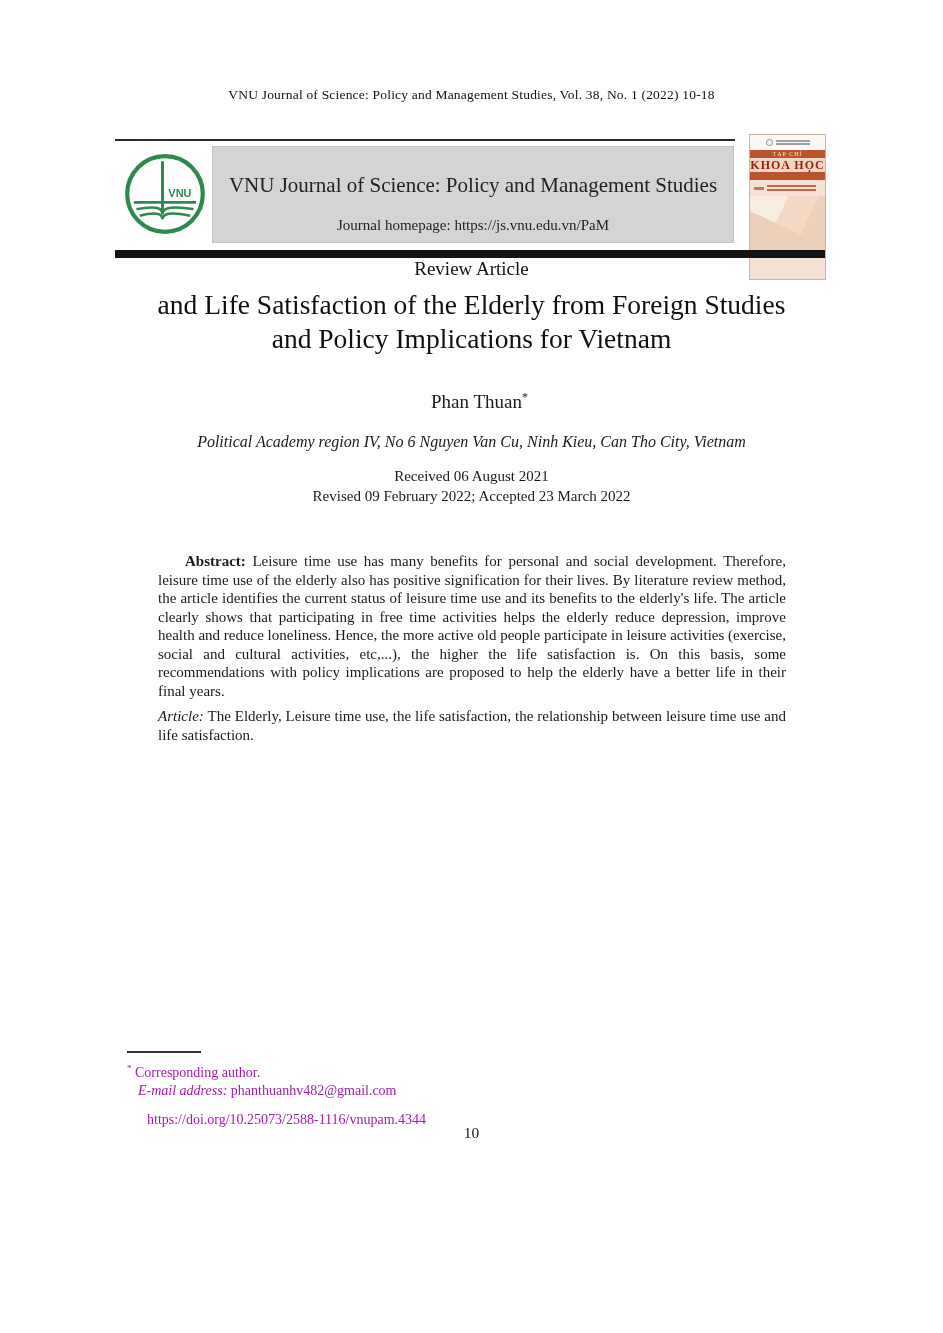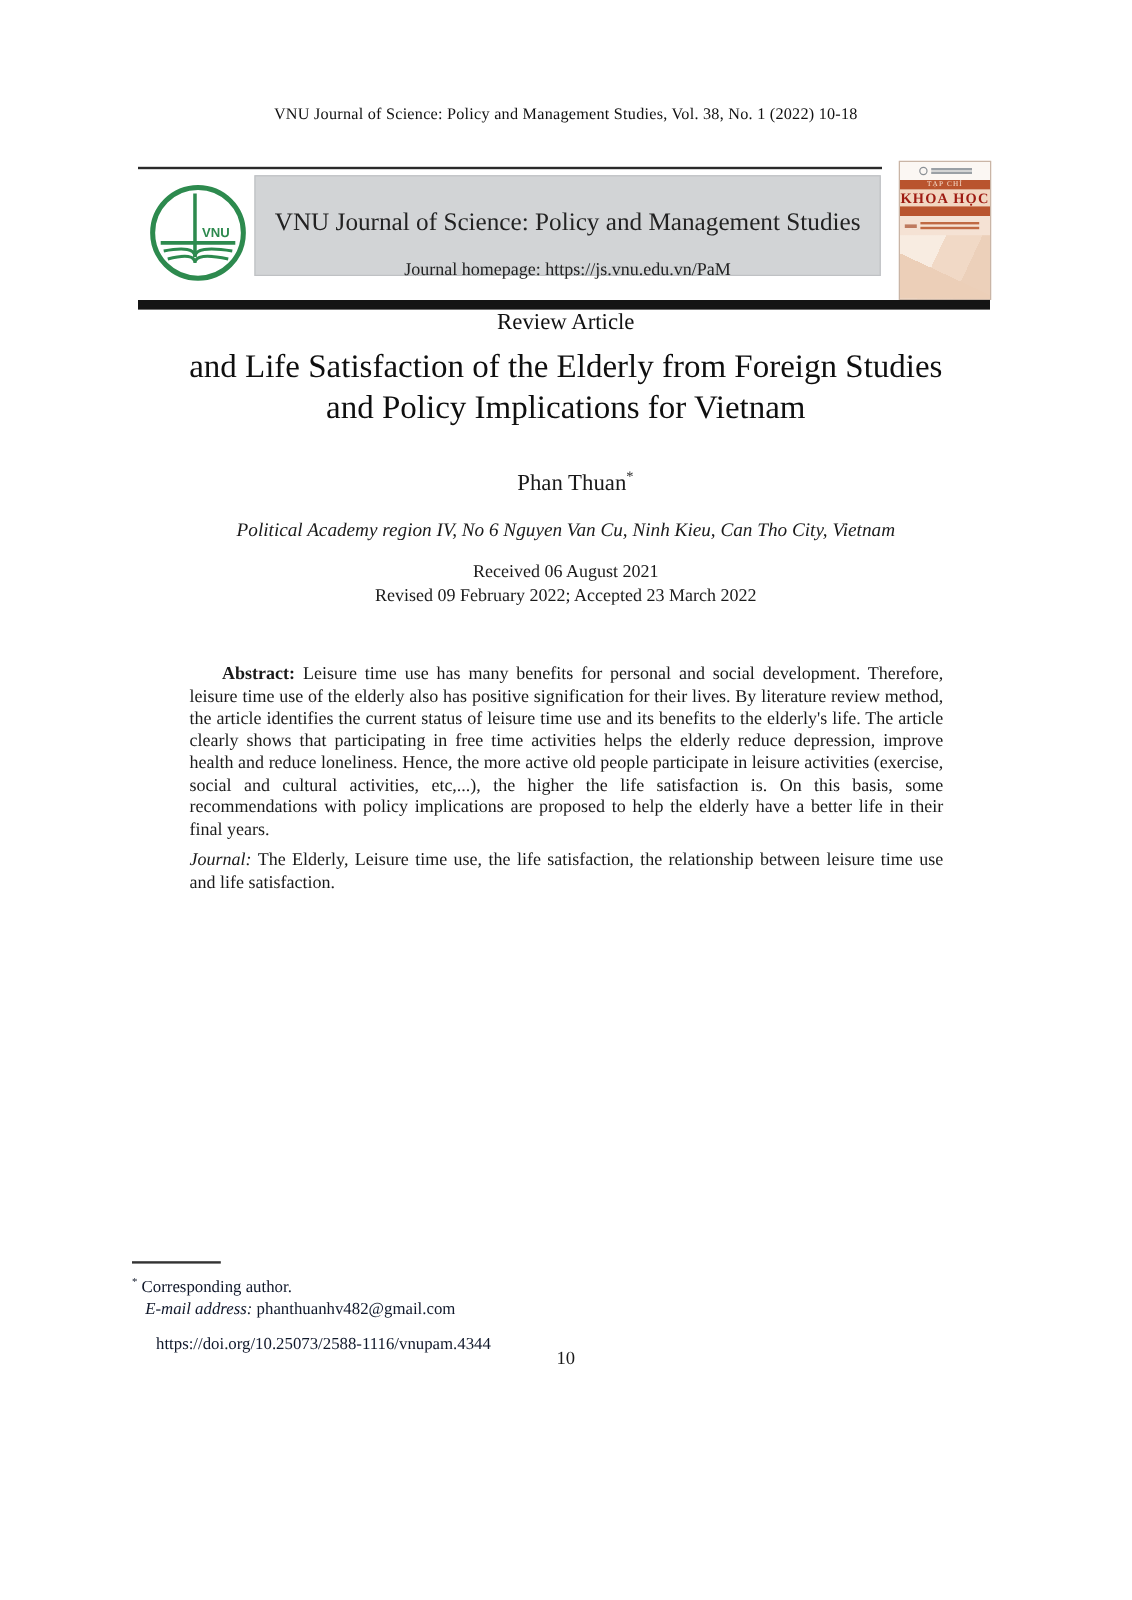--- a/index.html
+++ b/index.html
@@ -26,21 +26,21 @@
     height:119px;
   }
   .banner-topline{
     position:absolute;left:0;top:0;width:620px;height:2px;
     background:#2a2a2a;
   }
   .vnu-logo{
     position:absolute;left:8px;top:13px;width:84px;height:84px;
   }
   .banner-box{
-    position:absolute;left:97px;top:7px;width:522px;height:84px;
+    position:absolute;left:97px;top:7px;width:522px;height:97px;
     background:var(--banner-gray,#d2d4d6);
     border:1px solid #bfc1c4;
     box-sizing:border-box;
     text-align:center;
   }
   .banner-box-title{
     margin-top:26px;
     font-size:21px;
     color:#222;
   }
@@ -48,21 +48,21 @@
     margin-top:19px;
     font-size:15px;
     color:#222;
   }
   .banner-bottombar{
     position:absolute;left:0;top:111px;width:710px;height:8px;
     background:var(--bar-black,#151515);
   }
   
   .cover{
-    position:absolute;left:634px;top:-5px;width:77px;height:116px;
+    position:absolute;left:634px;top:-5px;width:77px;height:146px;
     background:var(--cover-base,#f5e2d4);
     border:1px solid #c9b5a6;
     box-sizing:border-box;
     overflow:hidden;
     font-family:"Liberation Serif",serif;
   }
   .cover-head{
     height:15px;background:#fbf7f3;
     display:flex;align-items:center;justify-content:center;gap:3px;
   }
@@ -149,22 +149,22 @@
   .abstract-block .abstract-label{font-weight:bold;margin-left:27px;}
   .keywords-block{
     margin:7px 157px 0 158px;
     font-size:15px;
     line-height:18.5px;
     text-align:justify;
   }
   .keywords-block .keywords-label{font-style:italic;}
   
   .footnote{
-    position:absolute;left:110px;top:1051px;
-    font-size:14px;line-height:18px;color:#0f172a;
+    position:absolute;left:127px;top:1051px;
+    font-size:14px;line-height:18px;color:#a21caf;
   }
   .footnote-rule{width:74px;height:2px;background:#333;margin-bottom:6px;}
   .footnote sup{font-size:9px;}
   .footnote-email{margin-left:11px;font-size:14px;}
   .footnote-email .email-label{font-style:italic;}
   .footnote-doi{margin-top:11px;margin-left:20px;font-size:14px;}
   .page-number{
     position:absolute;left:0;right:0;top:1124px;
     text-align:center;font-size:15.5px;
   }
@@ -230,21 +230,21 @@
 
   <div class="affiliation">Political Academy region IV, No 6 Nguyen Van Cu, Ninh Kieu, Can Tho City, Vietnam</div>
 
   <div class="received-block">
     <div>Received 06 August 2021</div>
     <div>Revised 09 February 2022; Accepted 23 March 2022</div>
   </div>
 
   <p class="abstract-block"><b class="abstract-label">Abstract:</b> <span>Leisure time use has many benefits for personal and social development. Therefore, leisure time use of the elderly also has positive signification for their lives. By literature review method, the article identifies the current status of leisure time use and its benefits to the elderly's life. The article clearly shows that participating in free time activities helps the elderly reduce depression, improve health and reduce loneliness. Hence, the more active old people participate in leisure activities (exercise, social and cultural activities, etc,...), the higher the life satisfaction is. On this basis, some recommendations with policy implications are proposed to help the elderly have a better life in their final years.</span></p>
 
-  <p class="keywords-block"><i class="keywords-label">Journal:</i> <span>The Elderly, Leisure time use, the life satisfaction, the relationship between leisure time use and life satisfaction.</span></p>
+  <p class="keywords-block"><i class="keywords-label">Article:</i> <span>The Elderly, Leisure time use, the life satisfaction, the relationship between leisure time use and life satisfaction.</span></p>
 
   <div class="footnote">
     <div class="footnote-rule"></div>
     <div><sup>*</sup> <span>Corresponding author.</span></div>
     <div class="footnote-email"><span class="email-label">E-mail address:</span> <span>phanthuanhv482@gmail.com</span></div>
     <div class="footnote-doi">https://doi.org/10.25073/2588-1116/vnupam.4344</div>
   </div>
 
   <div class="page-number">10</div>
 

